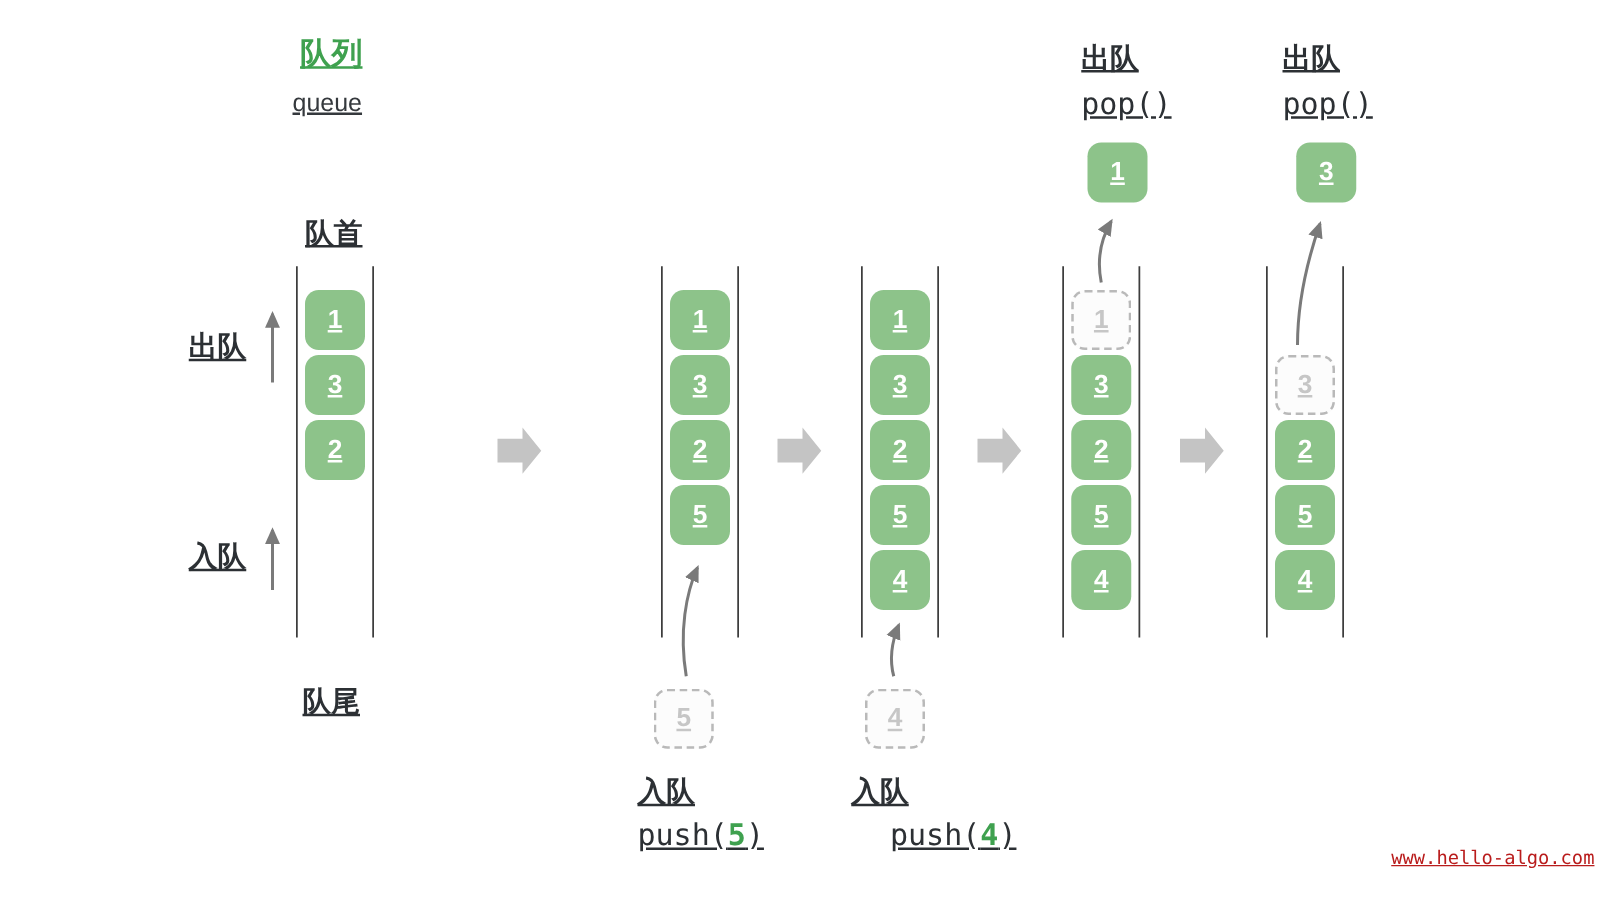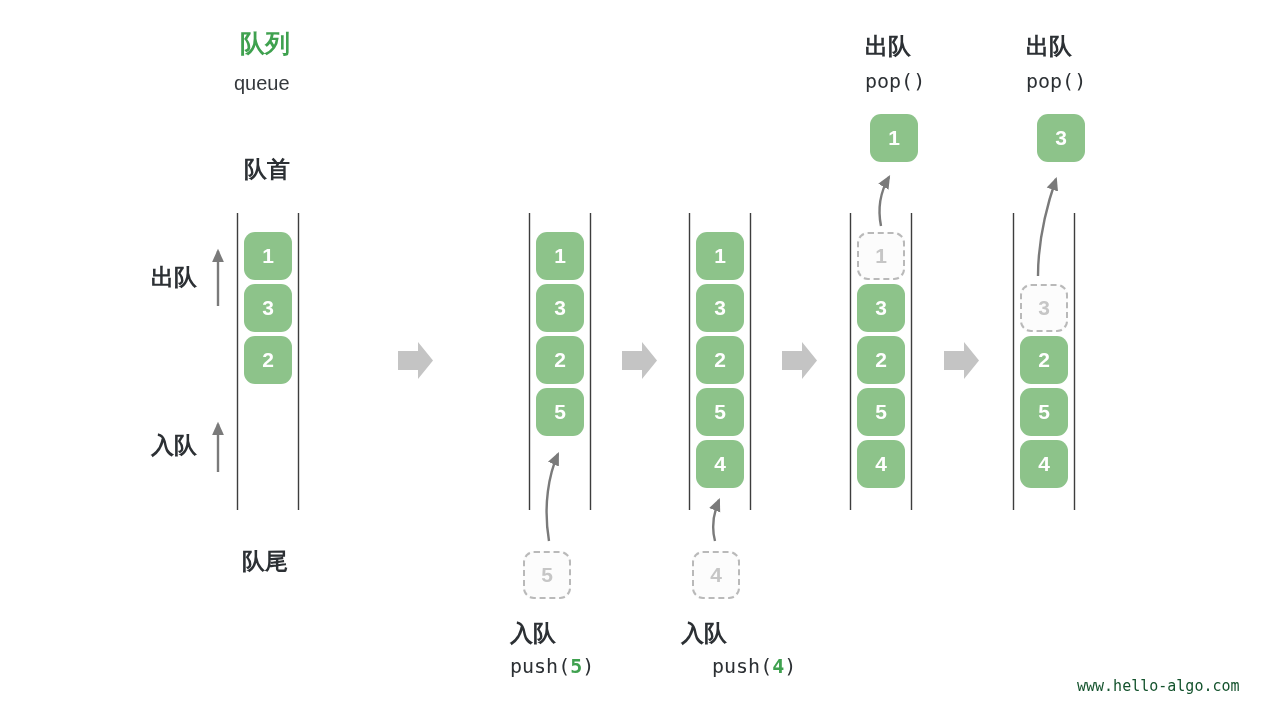--- a/index.html
+++ b/index.html
@@ -1,28 +1,28 @@
 <!DOCTYPE html>
 <html><head>
 <meta charset="utf-8">
 <style>
   html,body{margin:0;padding:0;background:#fff;}
   .canvas{position:relative;width:1280px;height:720px;background:#ffffff;overflow:hidden;
           font-family:"Liberation Sans","DejaVu Sans",sans-serif;}
-  .abs{position:absolute;}
+  .abs{position:absolute;text-decoration:underline;}
   .overlay{position:absolute;left:0;top:0;z-index:1;}
   .zh{font-weight:bold;font-size:23px;color:#2c3034;line-height:1.15;z-index:3;}
   .title-zh{font-weight:bold;font-size:25px;color:#3fa14f;line-height:1.1;z-index:3;}
   .title-en{font-size:20px;color:#35393d;line-height:1.1;z-index:3;}
-  .code{font-family:"DejaVu Sans Mono","Liberation Mono",monospace;font-size:20px;color:#2c3034;line-height:1.1;z-index:3;white-space:pre;}
+  .code{font-family:"DejaVu Sans Mono","Liberation Mono",monospace;font-size:24px;color:#2c3034;line-height:1.1;z-index:3;white-space:pre;}
   .code .arg{color:#3fa14f;font-weight:bold;}
   .box{width:48px;height:48px;border-radius:11px;background:#8dc38a;color:#ffffff;
        font-weight:bold;font-size:21px;display:flex;align-items:center;justify-content:center;z-index:2;}
   .ghost{background:#fcfcfc;border:2px dashed #b9b9b9;color:#c6c6c6;box-sizing:border-box;}
-  .watermark{font-family:"DejaVu Sans Mono","Liberation Mono",monospace;font-size:15px;color:#14532d;z-index:3;}
+  .watermark{font-family:"DejaVu Sans Mono","Liberation Mono",monospace;font-size:15px;color:#b91c1c;z-index:3;margin-left:36px;}
 </style>
 </head>
 <body>
 
 <div class="canvas">
 
   <svg class="overlay" width="1280" height="720" viewBox="0 0 1280 720">
     <defs>
       <marker id="ah" viewBox="0 0 10 10" refX="7.5" refY="5" markerWidth="6.2" markerHeight="6.2" orient="auto">
         <path d="M 0 1 L 9 5 L 0 9 z" fill="#7a7a7a"></path>
@@ -51,21 +51,21 @@
       <path d="M218,472 L218,424" marker-end="url(#ah)"></path>
       <path d="M549,541 C543,505 549,474 558,454" marker-end="url(#ah)"></path>
       <path d="M715,541 C711,526 714,512 719,500" marker-end="url(#ah)"></path>
       <path d="M881,226 C877,206 882,189 889,177" marker-end="url(#ah)"></path>
       <path d="M1038,276 C1038,243 1046,208 1056,179" marker-end="url(#ah)"></path>
     </g>
   </svg>
 
   <div class="abs title-zh" style="left:240px;top:30px;">队列</div>
   <div class="abs title-en" style="left:234px;top:72px;text-align:center;">queue</div>
-  <div class="abs zh" style="left:244px;top:156px;">队首</div>
+  <div class="abs zh" style="left:244px;top:173px;">队首</div>
   <div class="abs zh" style="left:151px;top:264px;">出队</div>
   <div class="abs zh" style="left:151px;top:432px;">入队</div>
   <div class="abs zh" style="left:242px;top:548px;">队尾</div>
 
   <div>
     <div class="abs box" style="left:244px;top:232px;">1</div>
     <div class="abs box" style="left:244px;top:284px;">3</div>
     <div class="abs box" style="left:244px;top:336px;">2</div>
   </div>
 

